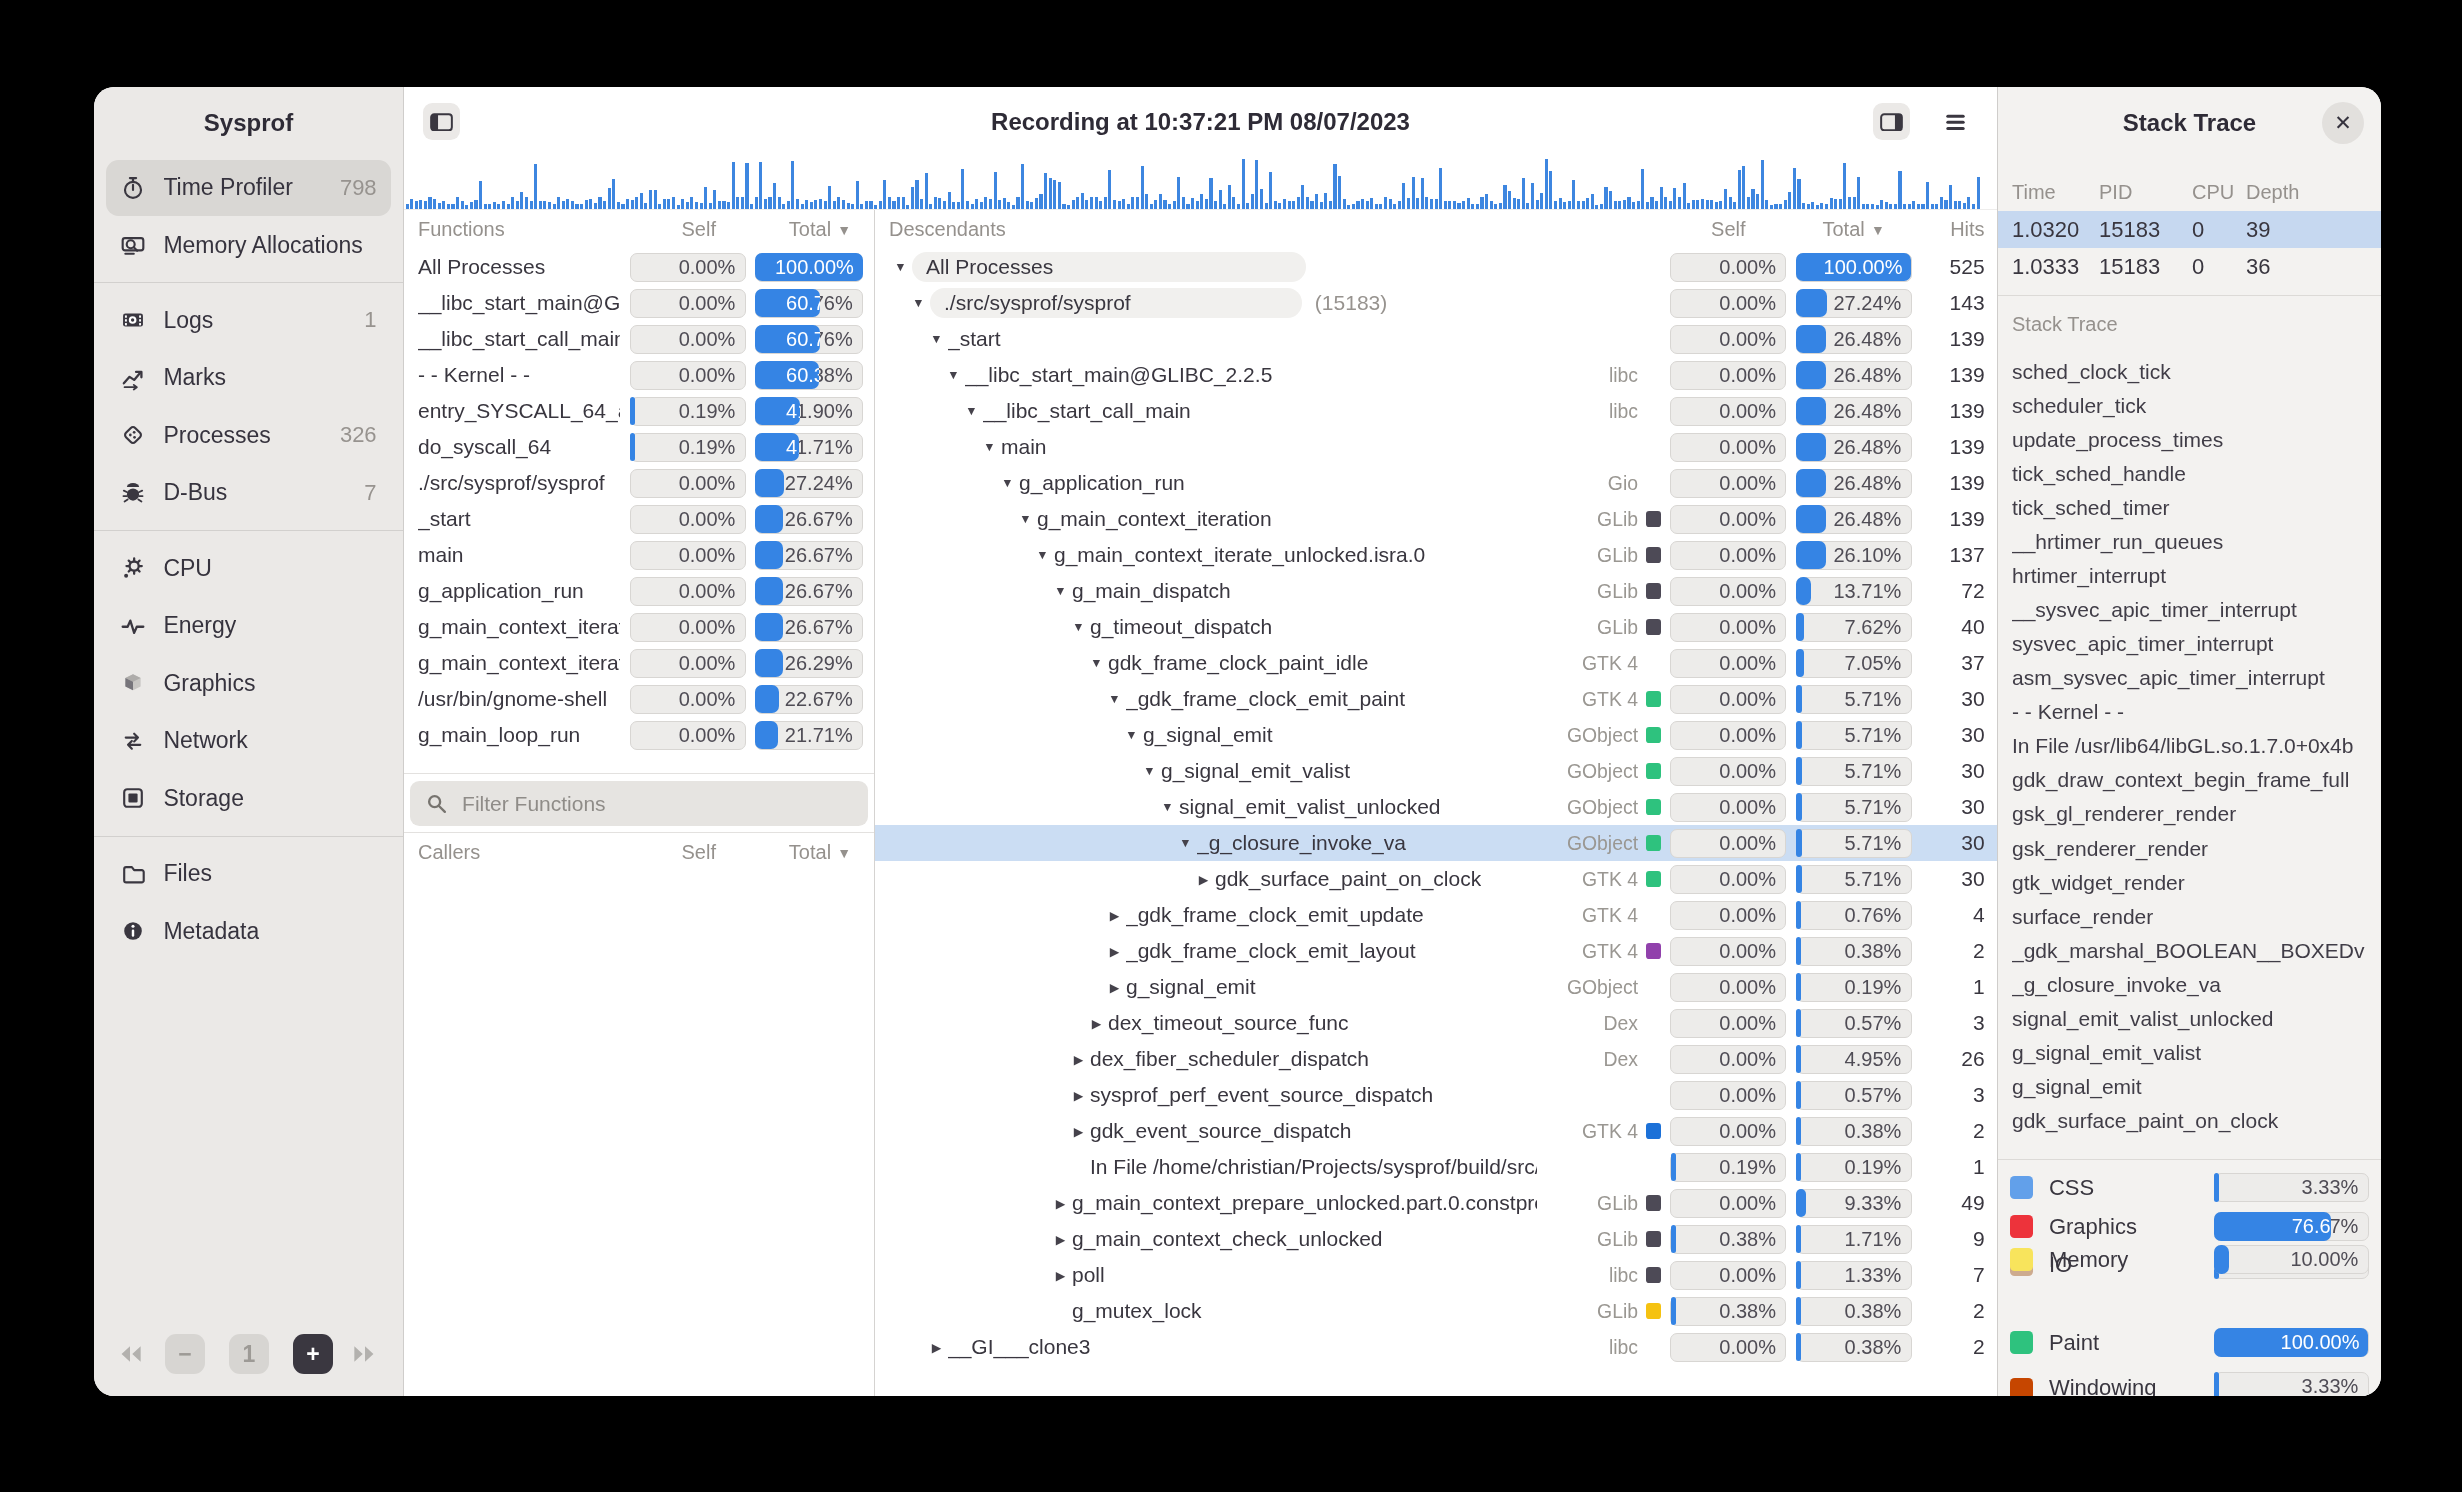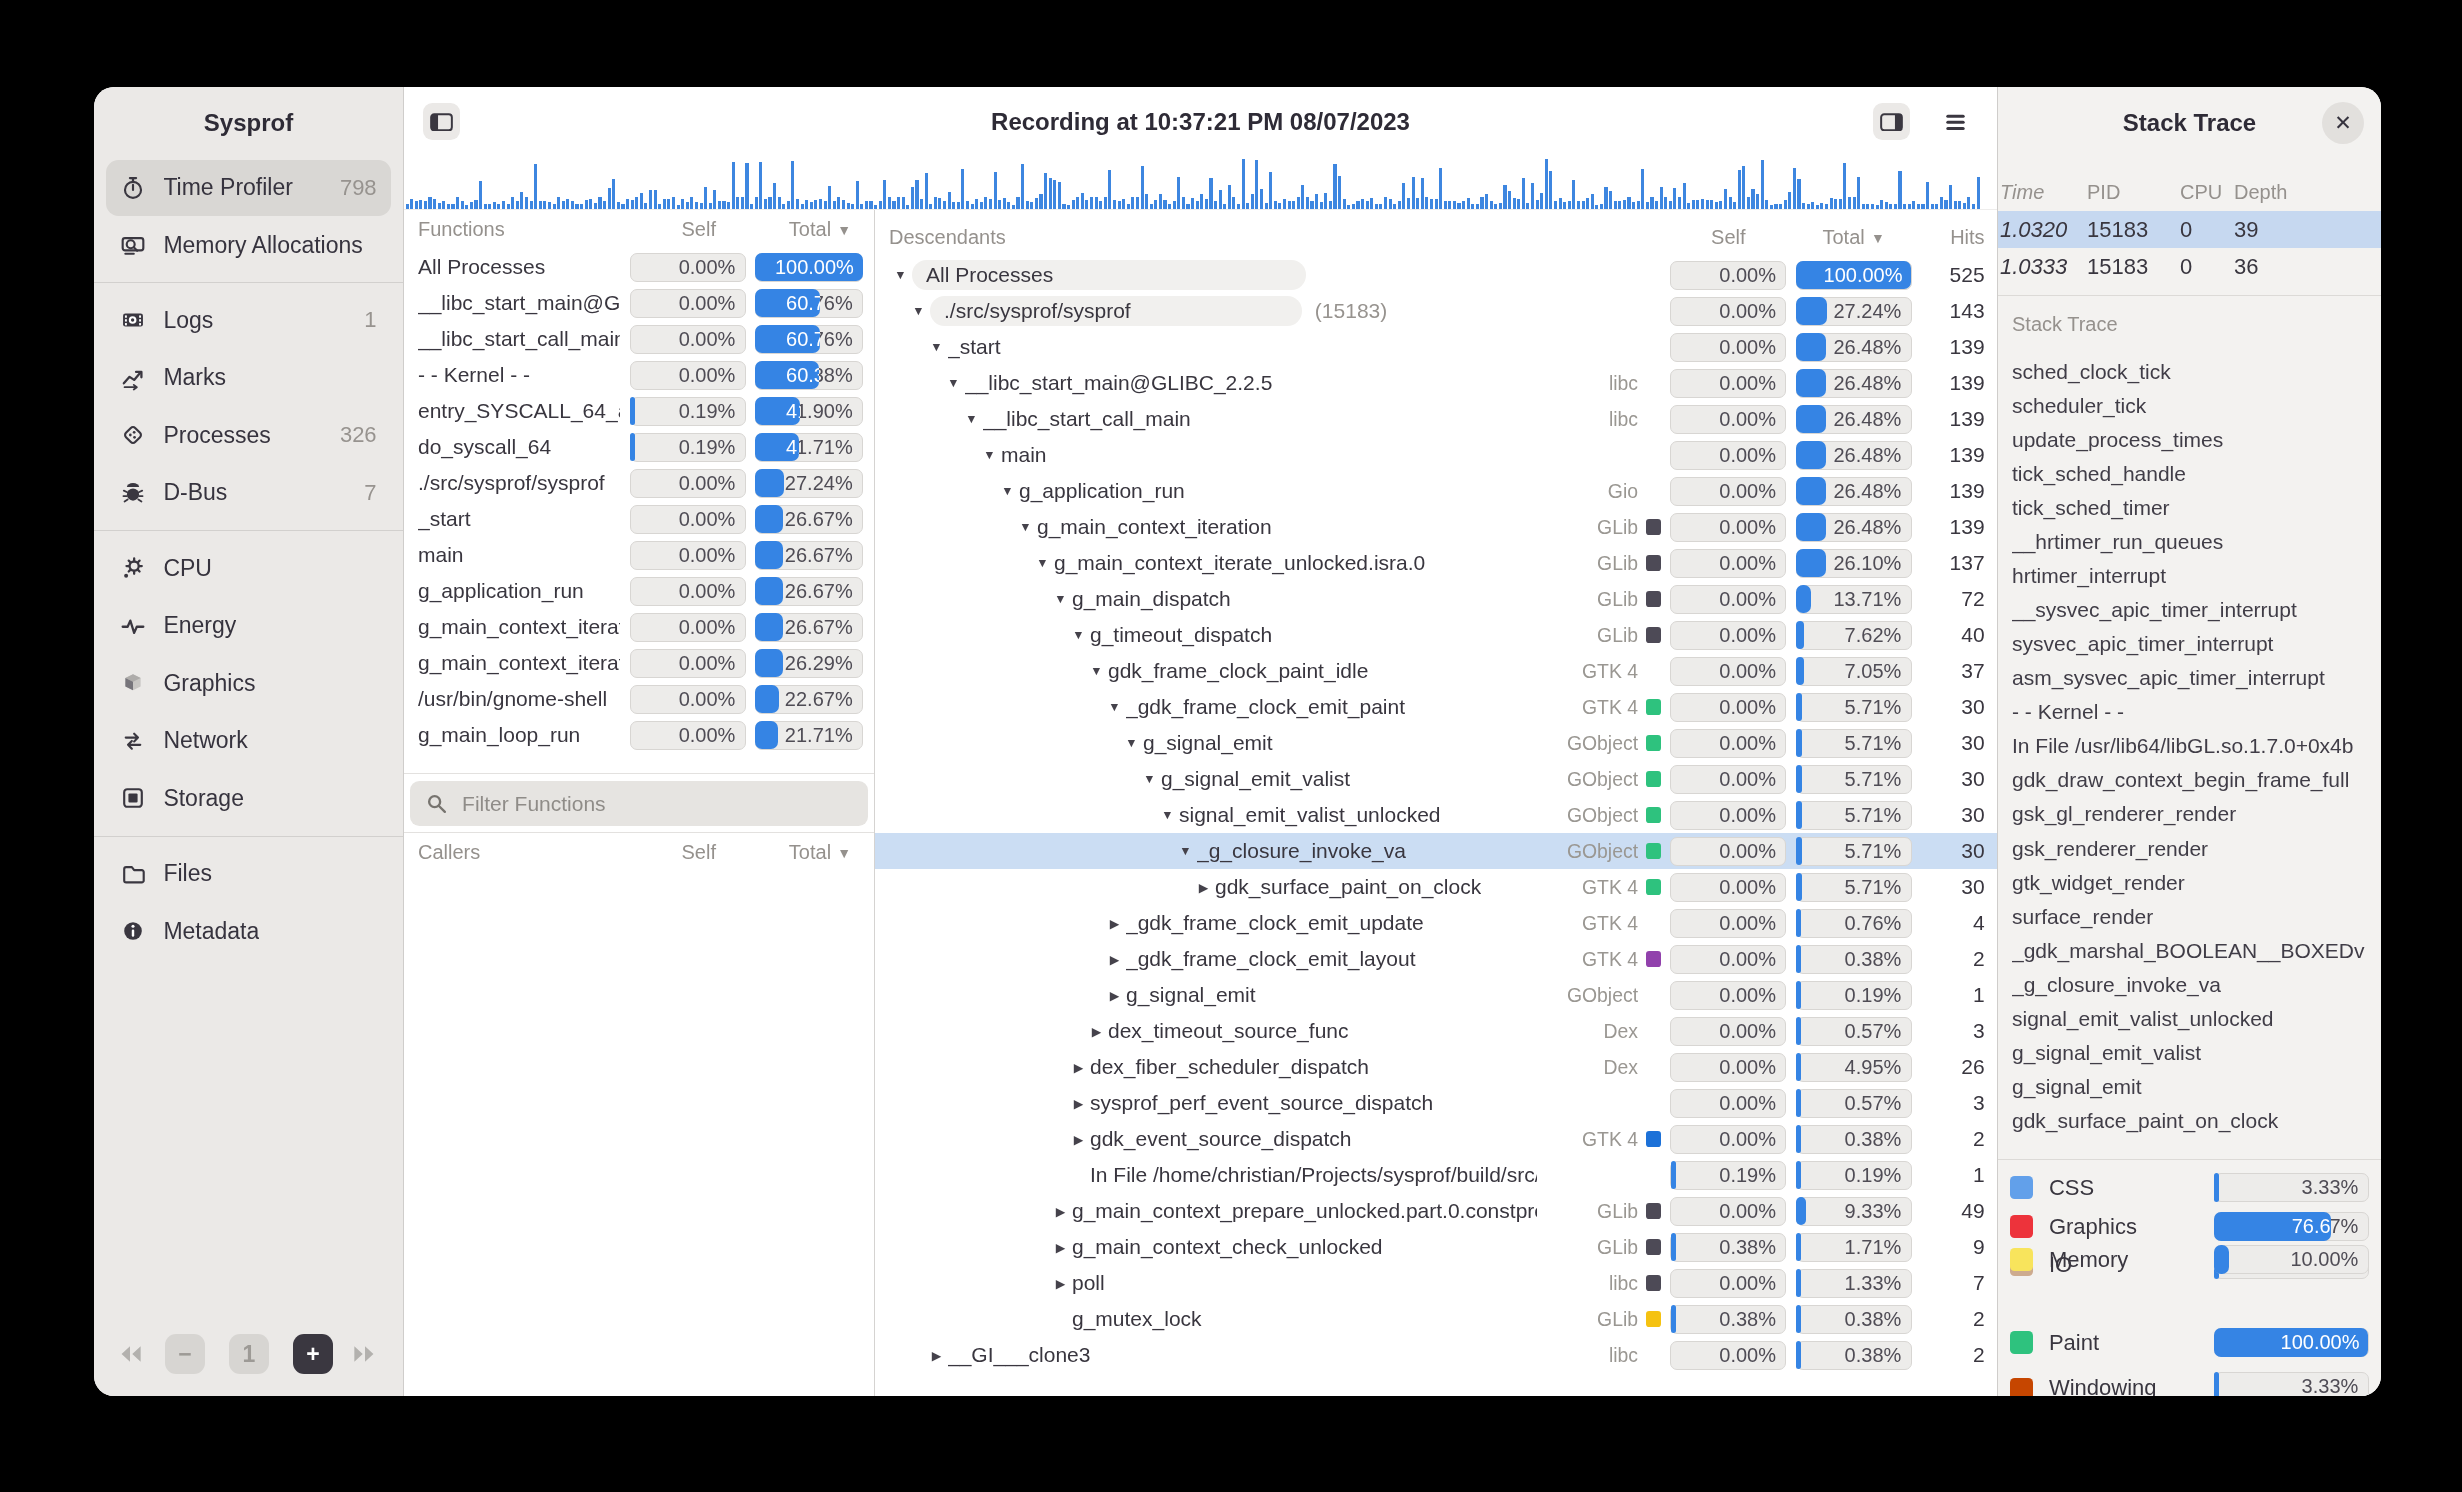--- a/index.html
+++ b/index.html
@@ -63,21 +63,21 @@
   .pill .fill{position:absolute;left:-0.8px;top:-0.8px;bottom:-0.8px;overflow:hidden;border-radius:7px;background:#3584e4;}
   .pill .fill .t{position:absolute;left:0;top:0;height:100%;width:var(--w);right:auto;color:#ffffff;}
   .filterbox{margin:7.7px 6.2px 6.2px 6.2px;height:45px;border-radius:9.3px;background:#e6e4e1;display:flex;
     align-items:center;gap:12.4px;padding:0 15.5px;flex:none;box-sizing:border-box;}
   .filterbox input{border:none;outline:none;background:transparent;font-size:21px;color:#39363f;flex:1;
     font-family:"Liberation Sans","DejaVu Sans",sans-serif;}
   .filterbox input::placeholder{color:#8f8c88;opacity:1;}
   .callers-head{border-top:0.8px solid #e3e1df;}
   .callers-empty{flex:1;background:#fff;}
   
-  .dpanel{flex:1;display:flex;flex-direction:column;min-width:0;margin-top:8px;}
+  .dpanel{flex:1;display:flex;flex-direction:column;min-width:0;}
   .dhead{height:39px;flex:none;display:flex;align-items:center;color:#95918d;font-size:20px;padding-right:12.4px;box-sizing:border-box;}
   .dtitle{padding-left:14px;flex:1;}
   .hd-hits{width:62px;margin-left:11px;text-align:right;flex:none;}
   .drows{flex:1;overflow:hidden;min-height:0;}
   .drow{height:36px;display:flex;align-items:center;padding-right:12.4px;box-sizing:border-box;}
   .drow.sel{background:#cbddf3;}
   .dind{flex:none;}
   .dexp{width:23px;flex:none;text-align:center;font-size:12.4px;color:#45424b;}
   .dname{font-size:21px;color:#39363f;white-space:nowrap;overflow:hidden;flex:0 1 auto;min-width:0;}
   .dname.pillbg{background:#f1f0ee;border-radius:14.7px;padding:3.1px 14px;flex:1 1 auto;}
@@ -87,21 +87,21 @@
   .dswatch{width:23px;flex:none;display:flex;justify-content:flex-end;}
   .dswatch span{width:15.5px;height:15.5px;border-radius:3.1px;display:block;}
   .dhits{width:62px;flex:none;margin-left:11px;text-align:right;font-size:21px;color:#39363f;}
   
   .rpanel{width:384px;flex:none;background:#f3f2f0;border-left:0.8px solid #cfcdcb;position:relative;box-sizing:border-box;}
   .rtitle{position:absolute;top:0;left:0;right:0;height:71px;display:flex;align-items:center;justify-content:center;
     font-weight:bold;font-size:24px;color:#2e2b36;}
   .rclose{position:absolute;top:14.7px;right:17px;width:42px;height:42px;border-radius:21px;background:#e2e0dd;
     display:flex;align-items:center;justify-content:center;font-size:21px;color:#36333e;}
   .rrow{display:flex;align-items:center;position:absolute;left:0;right:0;}
-  .rc-time{width:87px;padding-left:2px;flex:none;font-style:italic;}
+  .rc-time{width:87px;padding-left:14px;flex:none;}
   .rc-pid{width:93px;flex:none;}
   .rc-cpu{width:54px;flex:none;}
   .rc-depth{flex:1;}
   .rcols{top:88px;height:34px;color:#95918d;font-size:20px;}
   .rtime{height:37px;font-size:22px;color:#39363f;}
   .rtime.sel{background:#c6d8f0;}
   .rdiv{position:absolute;left:0;right:0;height:0.8px;background:#dcdad7;}
   .rsec{position:absolute;left:14px;color:#95918d;font-size:20px;}
   .rlist-item{position:absolute;left:14px;right:3.1px;font-size:21px;color:#403d47;white-space:nowrap;overflow:hidden;}
   .lrow{position:absolute;left:0;right:0;height:39px;display:flex;align-items:center;padding:0 12.4px;box-sizing:border-box;}

